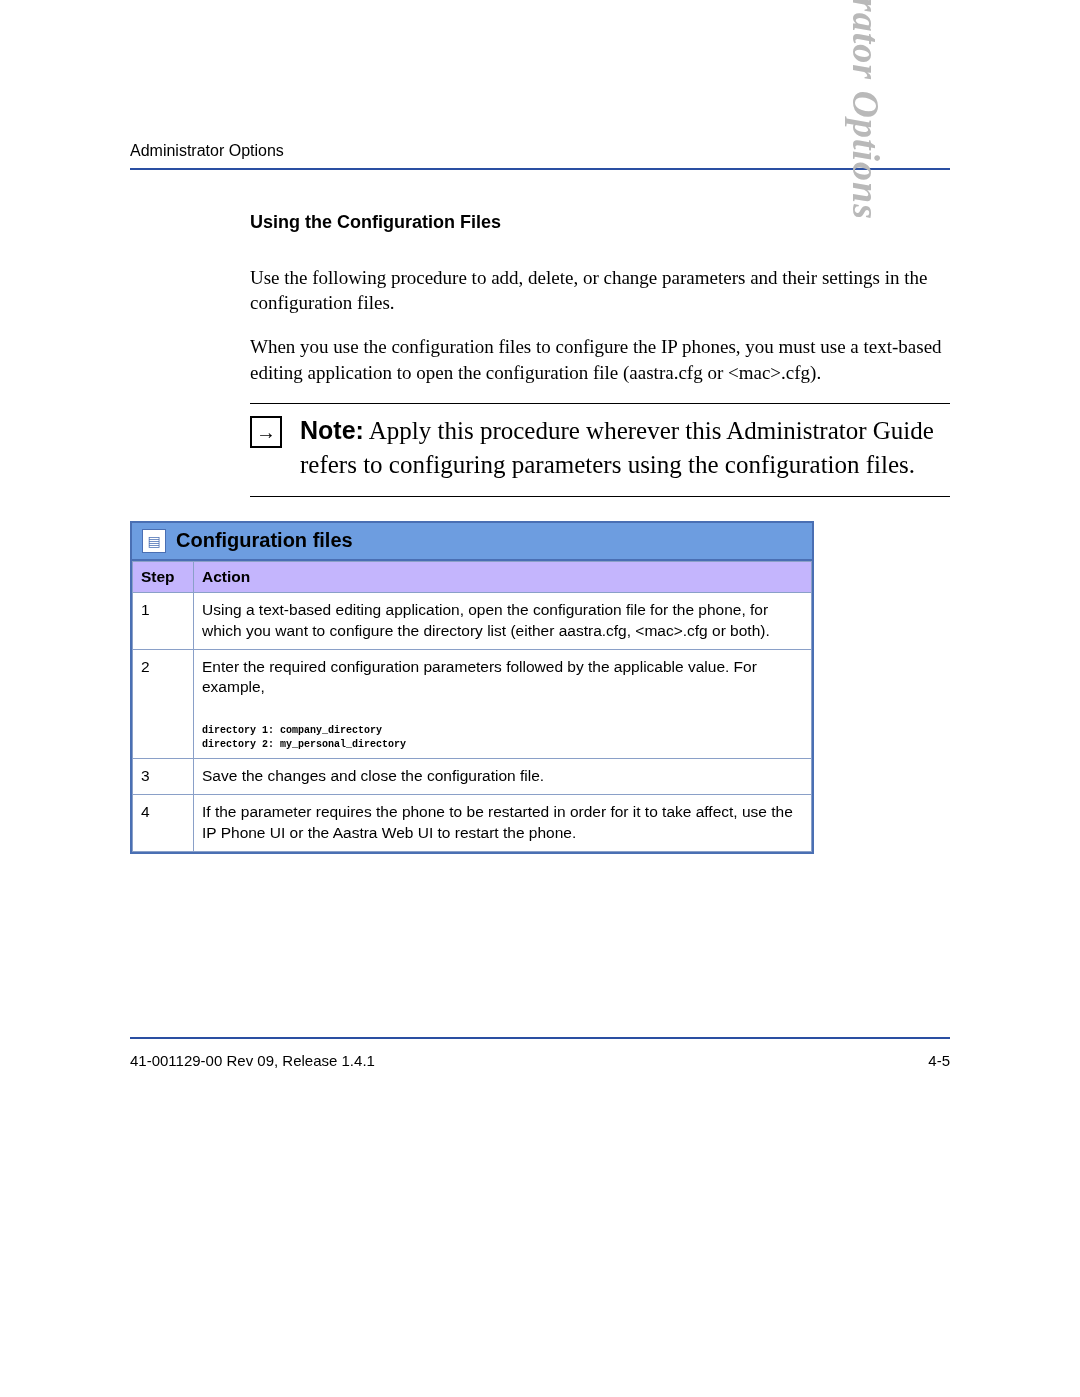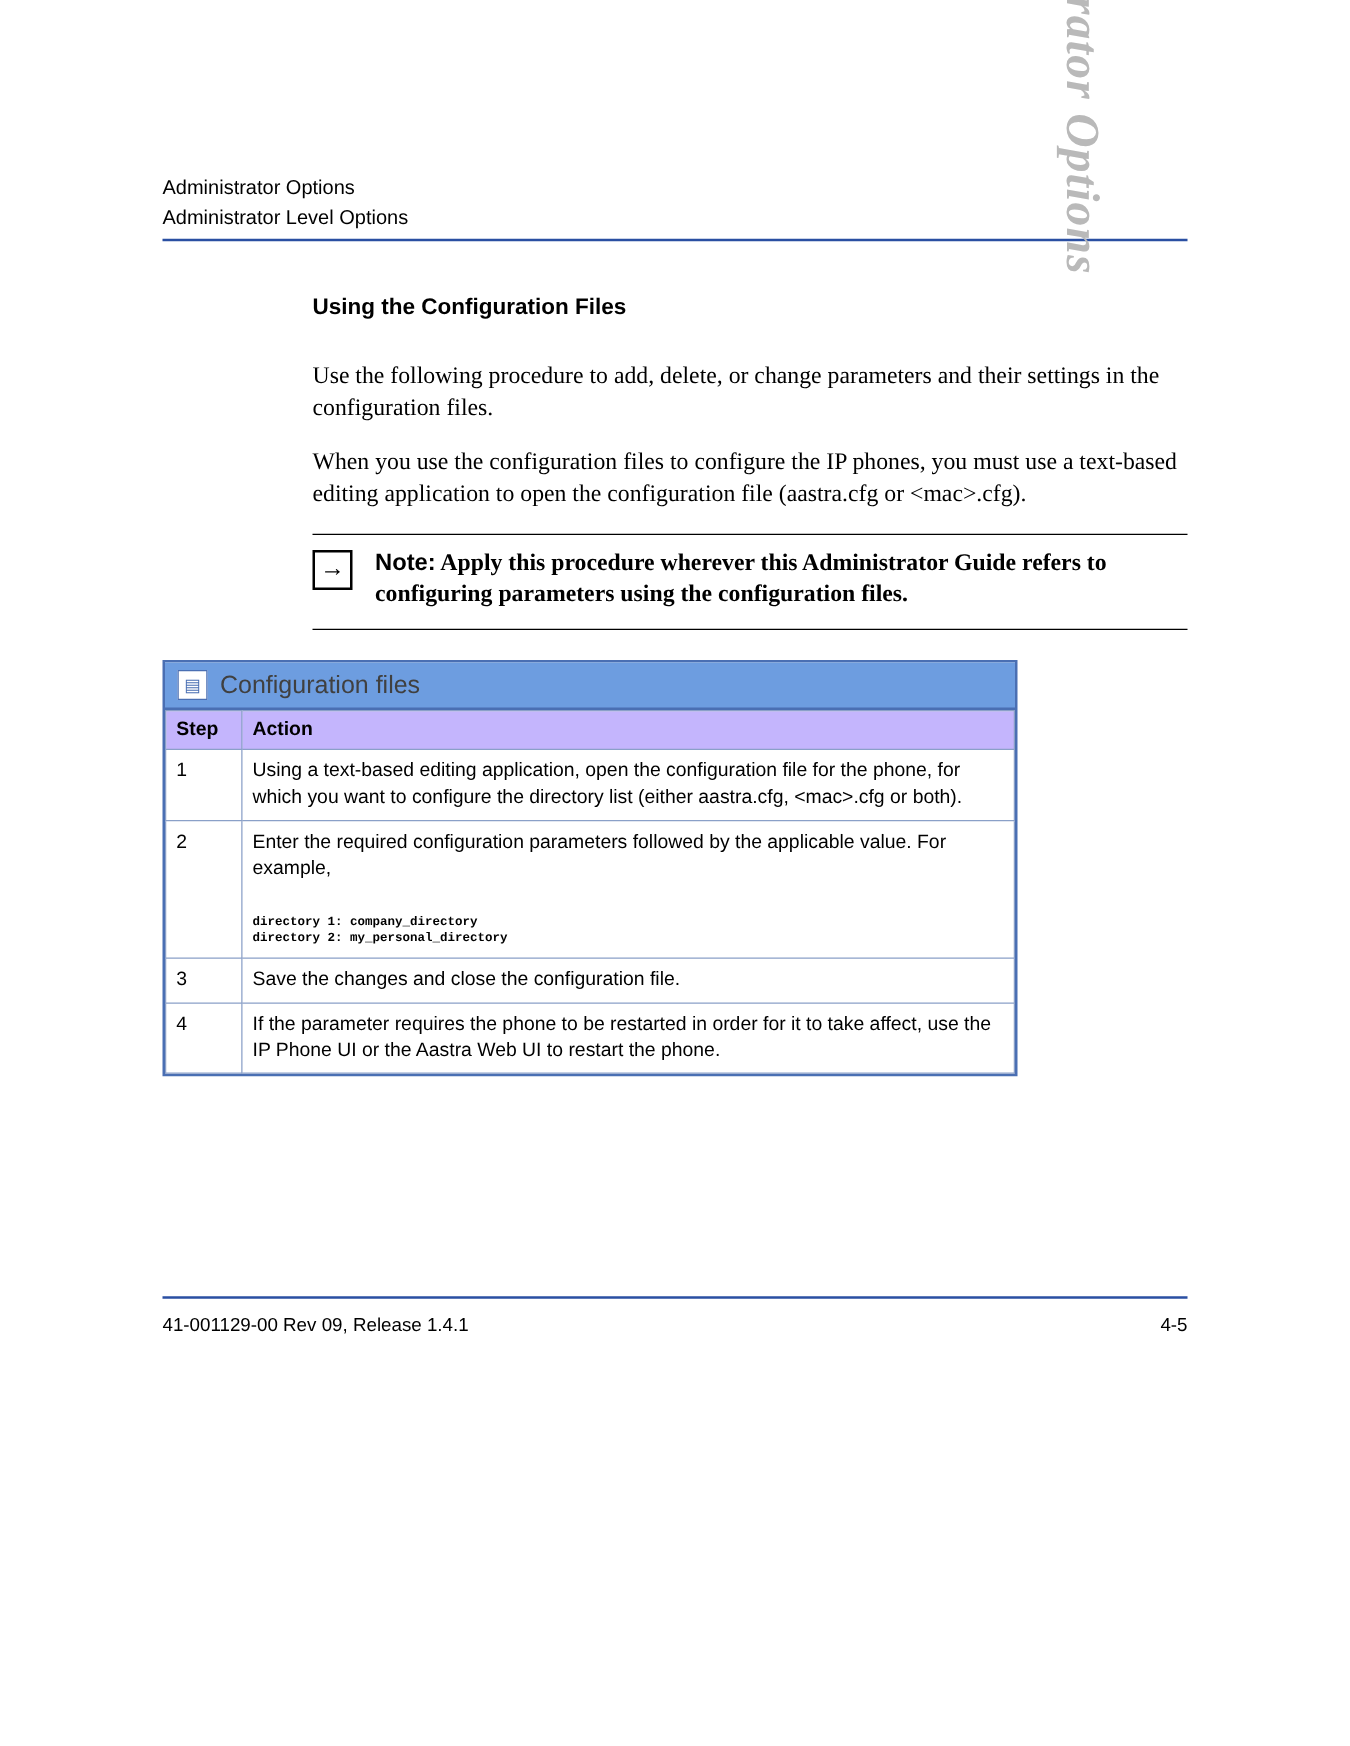--- a/index.html
+++ b/index.html
@@ -59,23 +59,22 @@
     display: flex;
     align-items: center;
     justify-content: center;
     font-size: 20px;
     font-weight: bold;
     flex: 0 0 auto;
     margin-top: 2px;
   }
   .note-text {
     font-family: Georgia, "Times New Roman", serif;
-    font-size: 19px;
-    line-height: 1.35;
-    font-weight: bold;
+    font-size: 25px;
+    line-height: 1.35;
   }
   .note-text b { font-family: Arial, Helvetica, sans-serif; }
 
   
   .proc-table {
     margin-top: 24px;
     border: 2px solid #4a6fb3;
     width: 680px;
     margin-left: 0;
   }
@@ -92,23 +91,23 @@
     height: 22px;
     background: #fff;
     border: 1px solid #4a6fb3;
     display: flex;
     align-items: center;
     justify-content: center;
     font-size: 14px;
     color: #4a6fb3;
   }
   .proc-title-text {
-    font-weight: normal;
+    font-weight: bold;
     font-size: 20px;
-    color: #404040;
+    color: #000000;
   }
   table.steps {
     border-collapse: collapse;
     width: 100%;
     font-size: 15.5px;
   }
   table.steps th {
     background: #c4b5fd;
     text-align: left;
     font-weight: bold;
@@ -165,21 +164,20 @@
     font-size: 15px;
   }
 </style>
 </head>
 <body>
 
 <div class="page">
 
   <div class="header-block">
     <div class="line1">Administrator Options</div>
-    <div>Administrator Level Options</div>
     <hr class="header-rule">
   </div>
 
   <div class="side-label">Administrator Options</div>
 
   <div class="content-col">
     <div class="section-title">Using the Configuration Files</div>
     <div class="body-text">Use the following procedure to add, delete, or change parameters and their settings in the configuration files.</div>
     <div class="body-text">When you use the configuration files to configure the IP phones, you must use a text-based editing application to open the configuration file (aastra.cfg or &lt;mac&gt;.cfg).</div>
 

